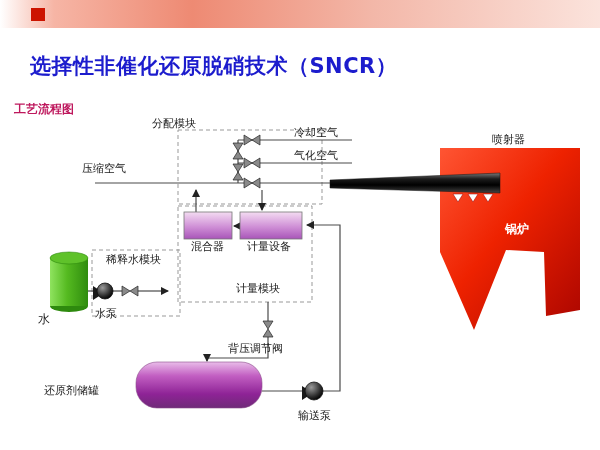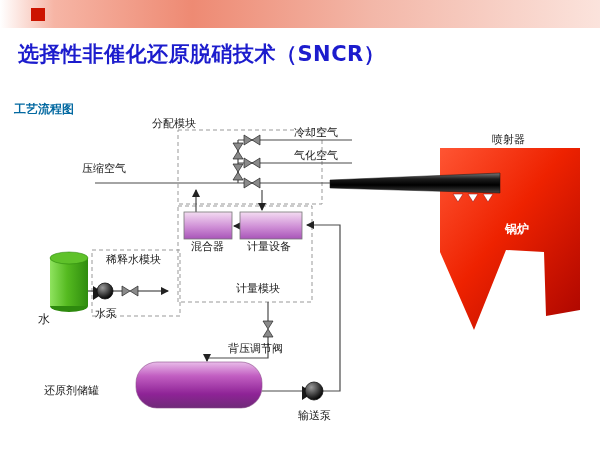--- a/index.html
+++ b/index.html
@@ -1,23 +1,23 @@
 <!DOCTYPE html>
 <html><head>
 <meta charset="utf-8">
 <style>
   html,body{margin:0;padding:0;background:#fff;}
   body{width:600px;height:450px;overflow:hidden;font-family:"DejaVu Sans","Liberation Sans",sans-serif;}
   .page{position:relative;width:600px;height:450px;background:#fff;}
   .banner{position:absolute;top:0;left:0;width:600px;height:28px;
     background:linear-gradient(90deg,#ffffff 0%,#f6b5a5 9%,#ee8a73 32%,#f3b7a8 62%,#fbe3dc 100%);}
   .banner-accent{position:absolute;top:8px;left:31px;width:14px;height:13px;background:#cc1400;}
-  .title{position:absolute;top:36px;left:14px;font-size:21px;font-weight:bold;color:#1c1ccd;letter-spacing:.5px;margin:4px;white-space:nowrap;}
+  .title{position:absolute;top:36px;left:14px;font-size:21px;font-weight:bold;color:#1c1ccd;letter-spacing:.5px;margin:16px;white-space:nowrap;}
   .subtitle{position:absolute;top:70px;left:14px;font-size:11px;color:#2433cc;letter-spacing:.2px;white-space:nowrap;}
-  .section-label{position:absolute;top:101px;left:14px;font-size:12px;font-weight:bold;color:#0369a1;}
+  .section-label{position:absolute;top:101px;left:14px;font-size:12px;font-weight:bold;color:#be185d;}
   svg.diagram{position:absolute;top:0;left:0;}
   svg text{font-family:"DejaVu Sans","Liberation Sans",sans-serif;font-size:11px;fill:#1a1a1a;}
   svg text.on-red{fill:#ffffff;font-size:12px;font-weight:bold;}
   svg text.big{font-size:12px;}
   .pipe{stroke:#4a4a4a;stroke-width:1.2;fill:none;}
   .dash{fill:none;stroke:#999;stroke-width:1;stroke-dasharray:4 3;}
   .valve{fill:#8a8a8a;stroke:#222;stroke-width:.7;}
 </style>
 </head>
 <body>

